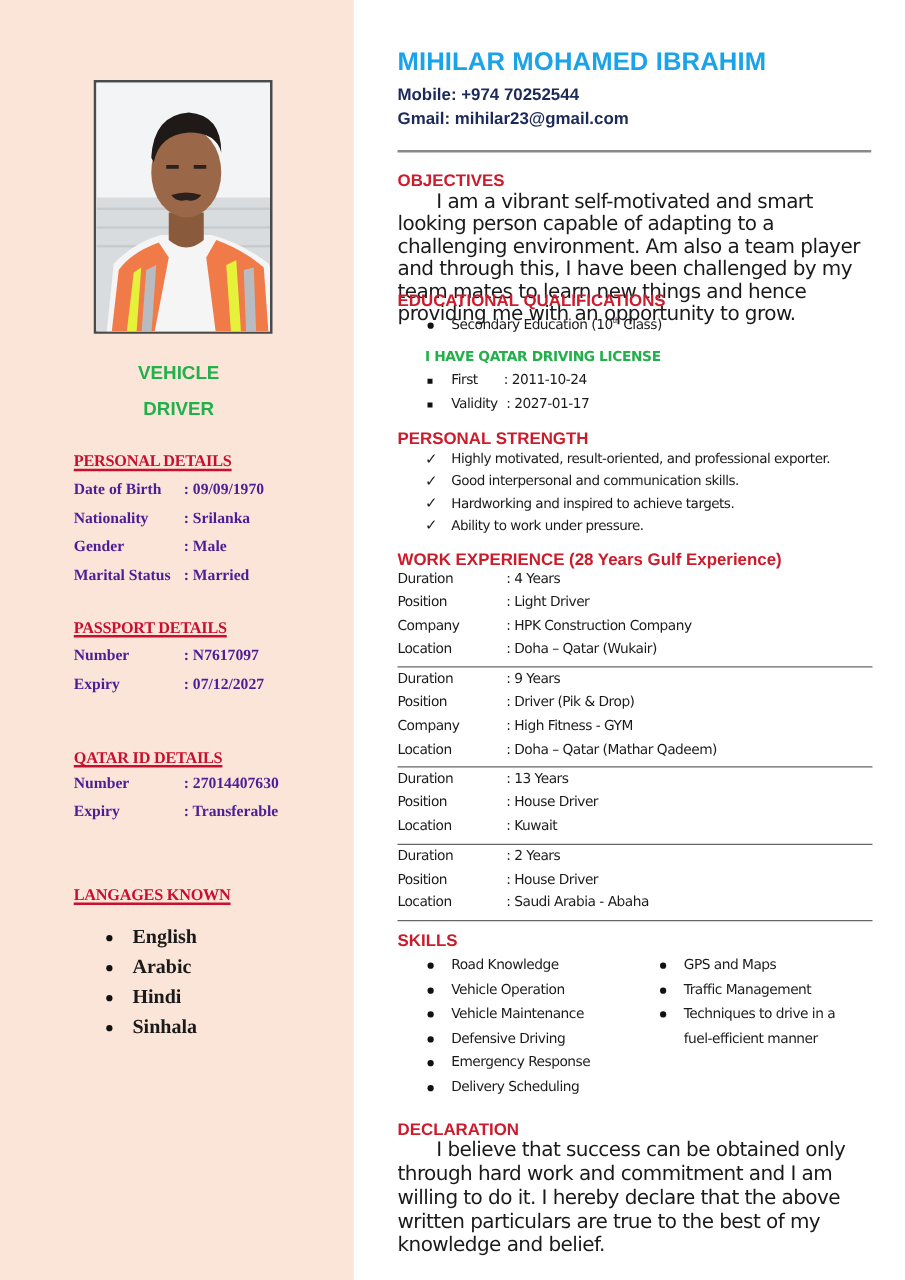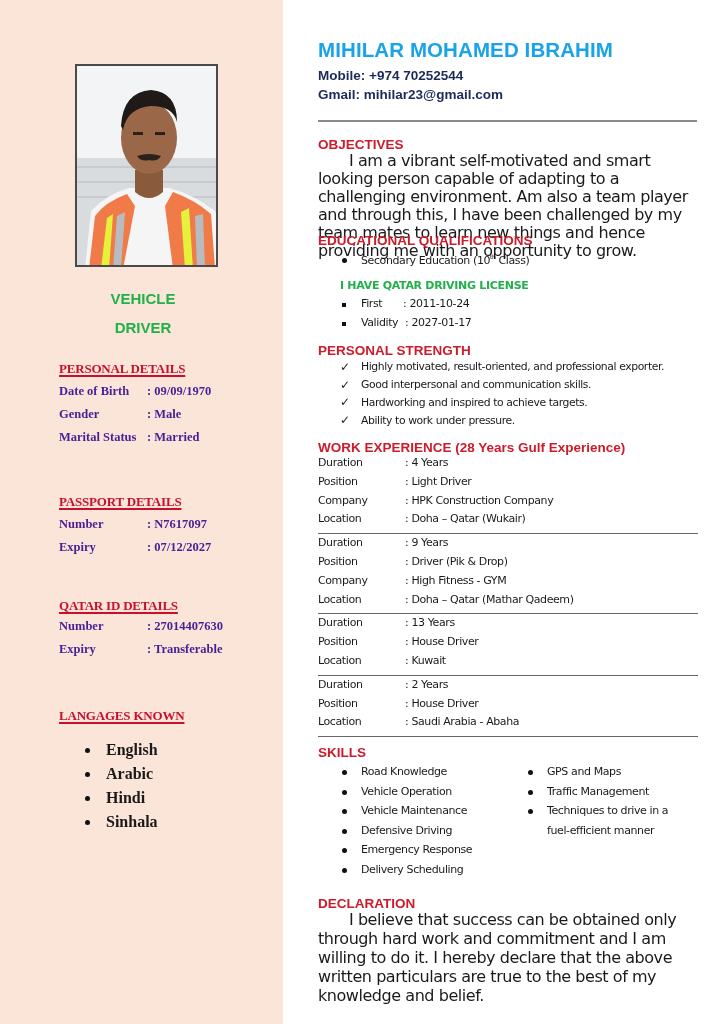--- a/index.html
+++ b/index.html
@@ -79,20 +79,24 @@
   </div>
 
   <div class="side-sec" style="top:361px;">
     <div class="side-heading">PERSONAL DETAILS</div>
     <div style="margin-top:7px;">
       <div class="kv">
           <span class="k">Date of Birth</span>
           <span class="v">: 09/09/1970</span>
         </div>
       <div class="kv">
+          <span class="k">Nationality</span>
+          <span class="v">: Srilanka</span>
+        </div>
+      <div class="kv">
           <span class="k">Gender</span>
           <span class="v">: Male</span>
         </div>
       <div class="kv">
           <span class="k">Marital Status</span>
           <span class="v">: Married</span>
         </div>
     </div>
   </div>
 

